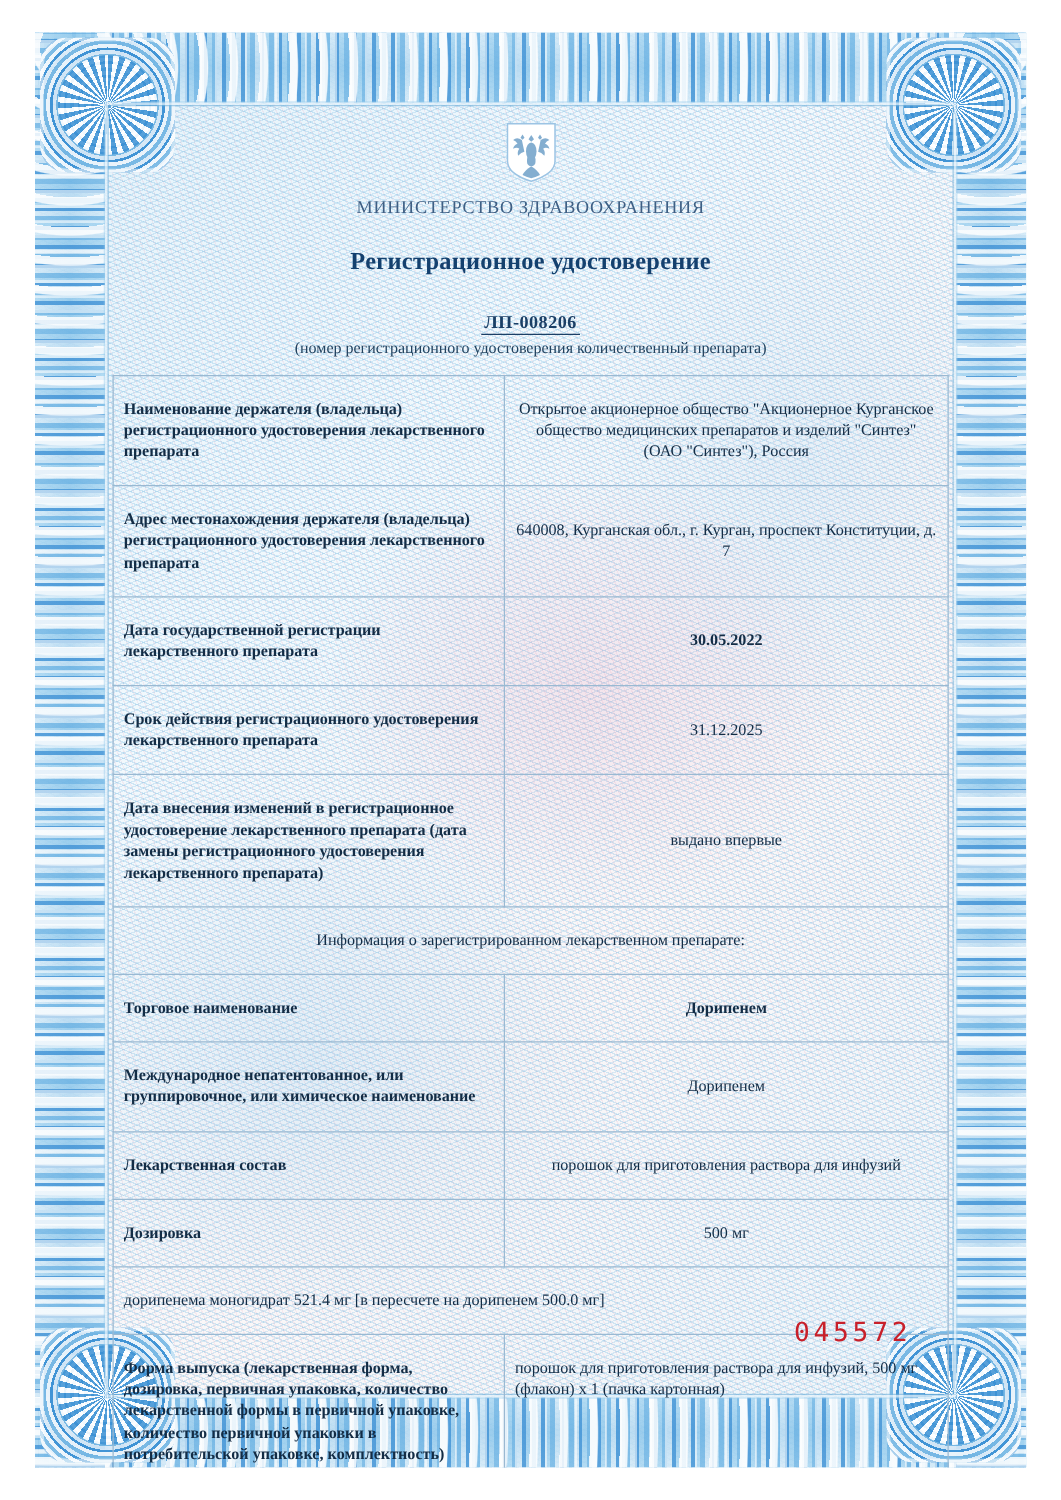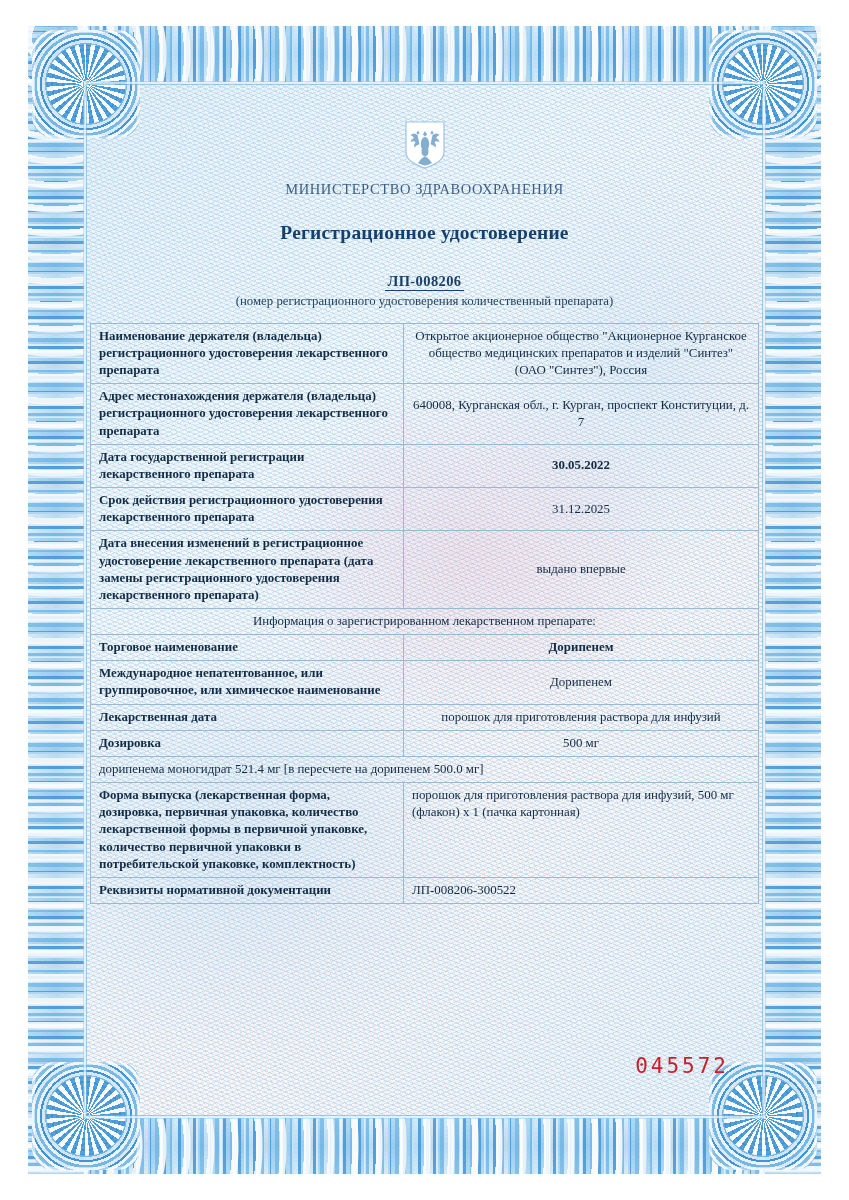--- a/index.html
+++ b/index.html
@@ -130,21 +130,21 @@
     position: absolute;
     left: 58px; right: 58px; top: 58px; bottom: 58px;
     border: 1px solid rgba(120,180,220,.65);
     box-shadow: 0 0 0 2px rgba(255,255,255,.55), 0 0 0 3px rgba(150,205,238,.45);
     pointer-events: none;
   }
 
   
   .content {
     position: absolute;
-    left: 62px; top: 76px;
+    left: 62px; top: 53px;
     width: 669px;
     height: 1024px;
   }
 
   
   .emblem-wrap {
     display: flex;
     justify-content: center;
     margin-top: 18px;
   }
@@ -194,21 +194,21 @@
   
   .tbl {
     margin-top: 14px;
     width: 100%;
     border-collapse: collapse;
     table-layout: fixed;
     color: #132c45;
   }
   .tbl td {
     border: 1px solid #9ab9d2;
-    padding: 4px 8px;
+    padding: 18px 8px;
     vertical-align: top;
     font-size: 12.9px;
     line-height: 1.33;
   }
   td.lbl {
     width: 296px;
     font-weight: bold;
   }
   td.val {
     text-align: center;
@@ -327,21 +327,21 @@
 
         <tr>
           <td class="lbl">Торговое наименование</td>
           <td class="val mid bold">Дорипенем</td>
         </tr>
         <tr>
           <td class="lbl">Международное непатентованное, или группировочное, или химическое наименование</td>
           <td class="val mid">Дорипенем</td>
         </tr>
         <tr>
-          <td class="lbl">Лекарственная дата</td>
+          <td class="lbl">Лекарственная состав</td>
           <td class="val mid">порошок для приготовления раствора для инфузий</td>
         </tr>
         <tr>
           <td class="lbl">Дозировка</td>
           <td class="val mid">500 мг</td>
         </tr>
 
         <tr>
           <td class="full-n" colspan="2">дорипенема моногидрат 521.4 мг [в пересчете на дорипенем 500.0 мг]</td>
         </tr>

